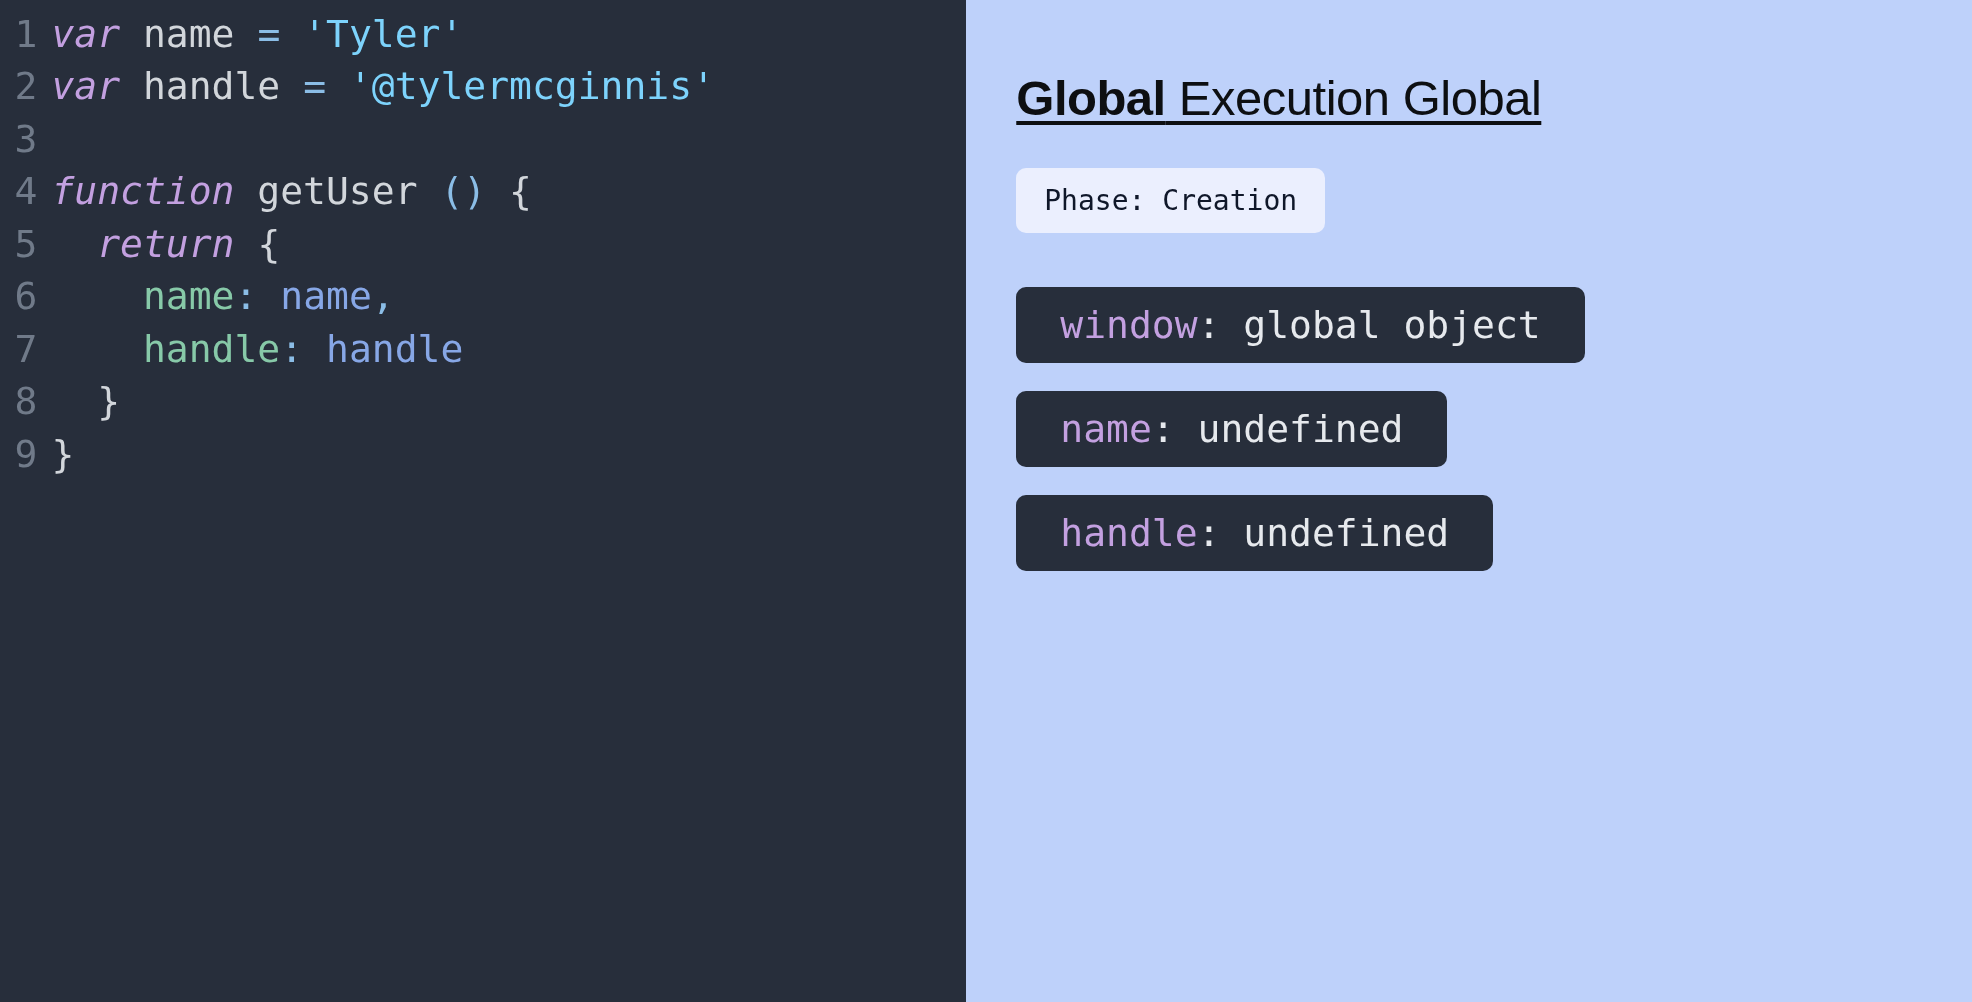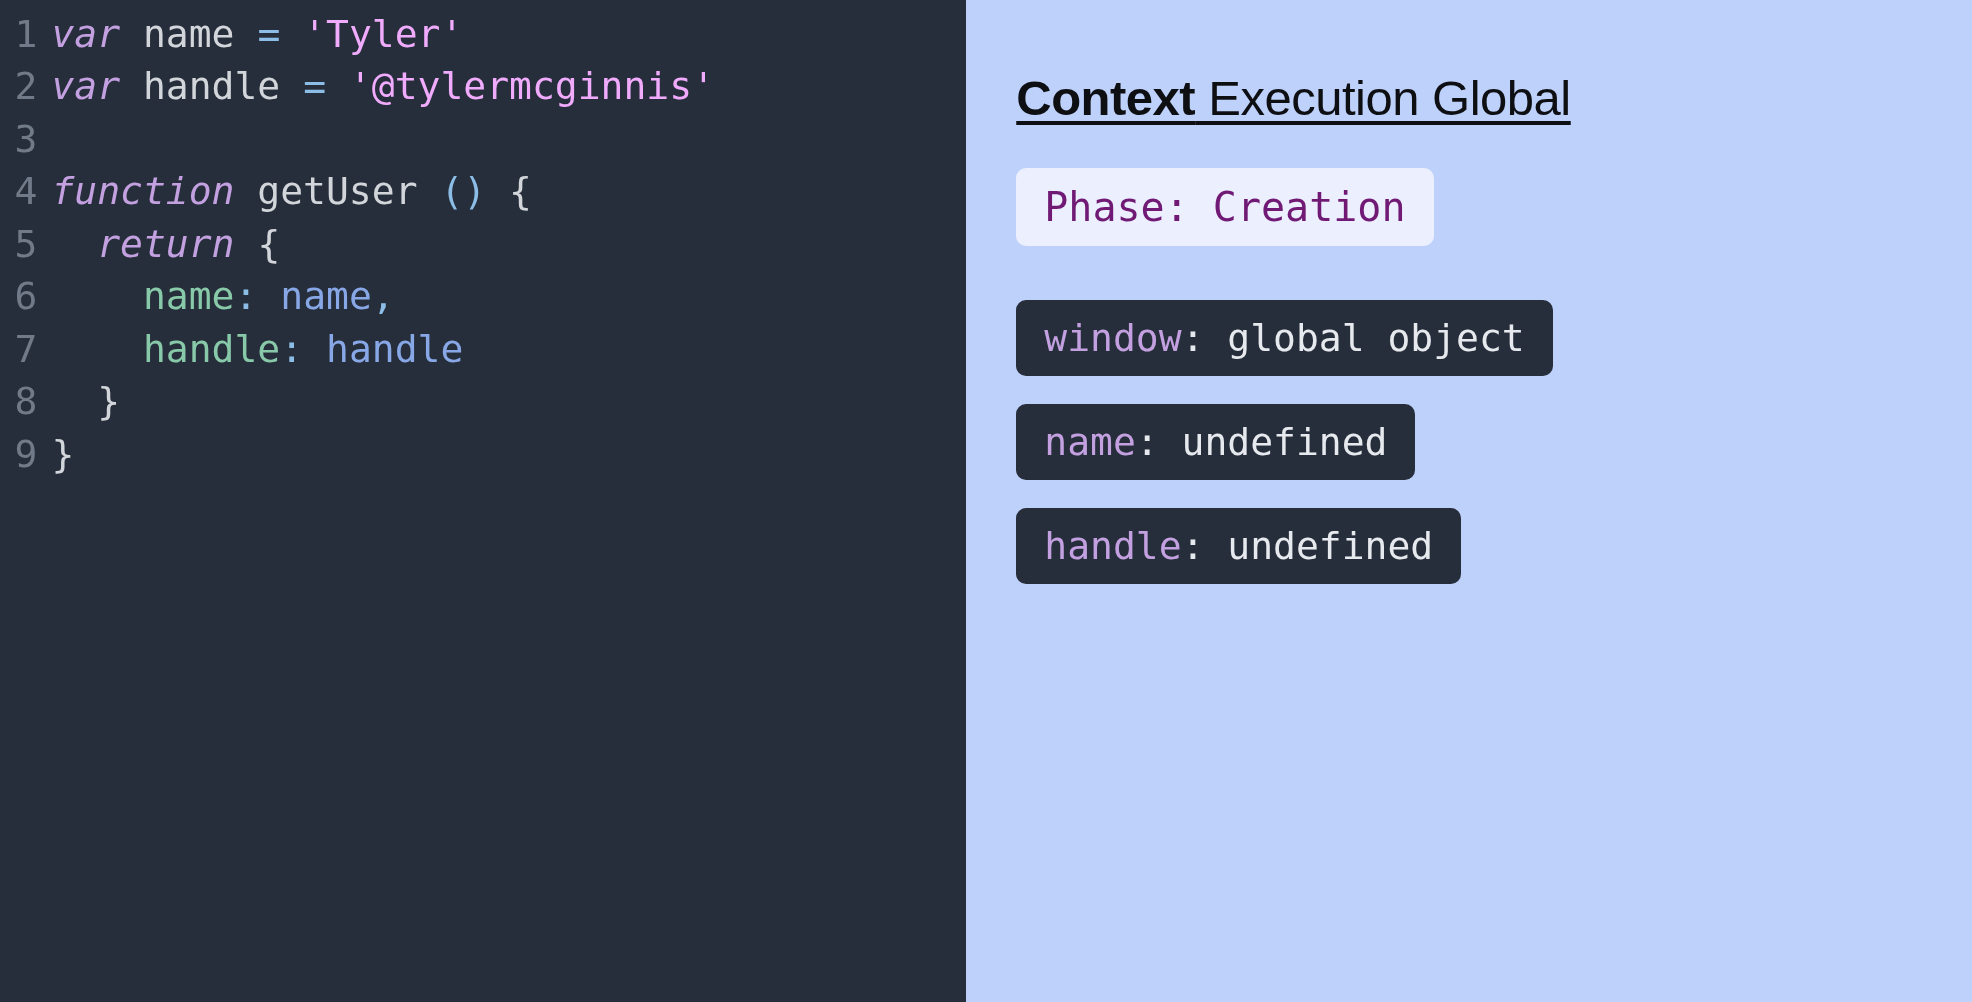--- a/index.html
+++ b/index.html
@@ -18,21 +18,21 @@
     font-family: Menlo, Consolas, "DejaVu Sans Mono", monospace;
     font-size: 38px;
     line-height: 1.38;
     white-space: pre;
     color: #d2d6db;
   }
   .ln { color: #707a89; display:inline-block; width: 1.2ch; text-align:right; margin-right: 14px; user-select:none; }
   .kw  { color: #c3a0e0; font-style: italic; }   
   .fn  { color: #d2d6db; }   
   .op  { color: #8bbde6; }   
-  .str { color: #f0abfc; }   
+  .str { color: #7dd3fc; }   
   .prop{ color: #87c9a8; }   
   .ref { color: #87a7e6; }   
 
   .context {
     width: 51%;
     background: #bed1fa;
     padding: 70px 40px 40px 50px;
   }
   .ctx-title {
     font-size: 49px;
@@ -42,45 +42,45 @@
     letter-spacing: -0.5px;
     margin-bottom: 42px;
   }
   .ctx-title .bold { font-weight: 800; }
   .phase-badge {
     display: inline-block;
     background: #ebeffe;
     border-radius: 10px;
     padding: 16px 28px;
     font-family: Menlo, Consolas, "DejaVu Sans Mono", monospace;
-    font-size: 40px;
-    color: #701a75;
+    font-size: 28px;
+    color: #0f172a;
     margin-bottom: 54px;
   }
   .binding {
     display: inline-block;
     background: #272e3b;
     border-radius: 10px;
-    padding: 16px 28px;
+    padding: 16px 44px;
     font-family: Menlo, Consolas, "DejaVu Sans Mono", monospace;
     font-size: 38px;
     margin-bottom: 28px;
   }
   .binding .key { color: #c3a0e0; }
   .binding .val { color: #e6e9ed; }
   .binding-row { display:block; }
 </style>
 </head>
 <body>
 
 <div class="editor" id="editor"><div><span class="ln">1</span><span class="kw">var</span><span class="fn"> name </span><span class="op">= </span><span class="str">'Tyler'</span></div><div><span class="ln">2</span><span class="kw">var</span><span class="fn"> handle </span><span class="op">= </span><span class="str">'@tylermcginnis'</span></div><div><span class="ln">3</span>&nbsp;</div><div><span class="ln">4</span><span class="kw">function</span><span class="fn"> getUser </span><span class="op">()</span><span class="fn"> {</span></div><div><span class="ln">5</span><span class="fn">  </span><span class="kw">return</span><span class="fn"> {</span></div><div><span class="ln">6</span><span class="fn">    </span><span class="prop">name</span><span class="op">: </span><span class="ref">name</span><span class="op">,</span></div><div><span class="ln">7</span><span class="fn">    </span><span class="prop">handle</span><span class="op">: </span><span class="ref">handle</span></div><div><span class="ln">8</span><span class="fn">  }</span></div><div><span class="ln">9</span><span class="fn">}</span></div></div>
 
 <div class="context">
   <div class="ctx-title">
-    <span class="bold">Context</span><span> Execution Global</span>
+    <span class="bold">Global</span><span> Execution Global</span>
   </div>
   <div class="phase-badge">
     <span>Phase: </span><span>Creation</span>
   </div>
   <div id="bindings">
       <div class="binding-row"><span class="binding"><span class="key">window</span><span class="val">: </span><span class="val">global object</span></span></div>
       <div class="binding-row"><span class="binding"><span class="key">name</span><span class="val">: </span><span class="val">undefined</span></span></div>
       <div class="binding-row"><span class="binding"><span class="key">handle</span><span class="val">: </span><span class="val">undefined</span></span></div>
     </div>
 </div>

